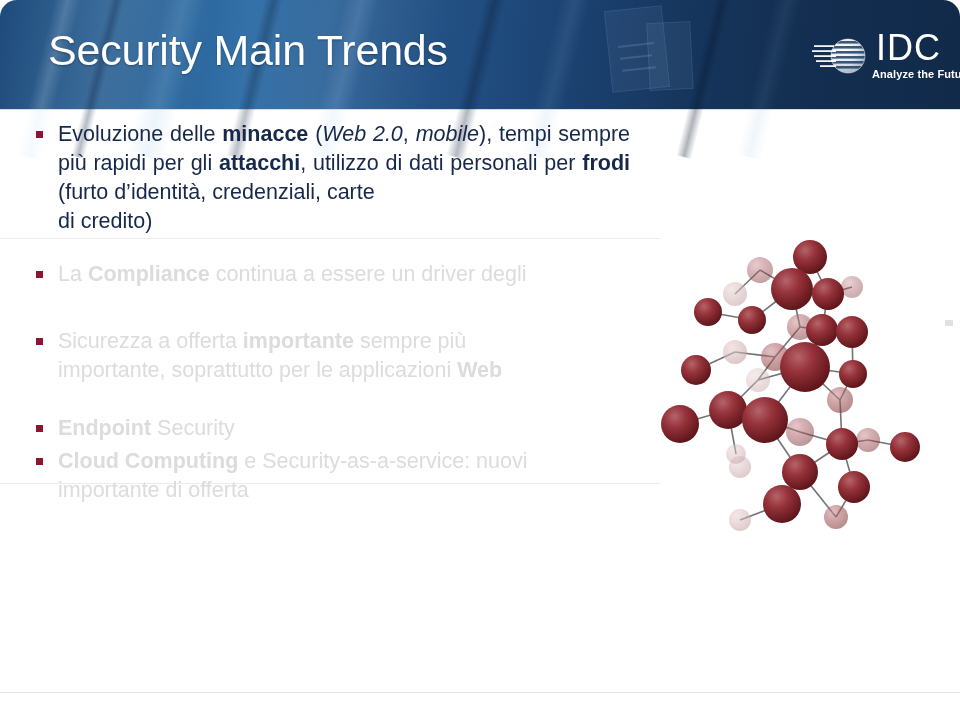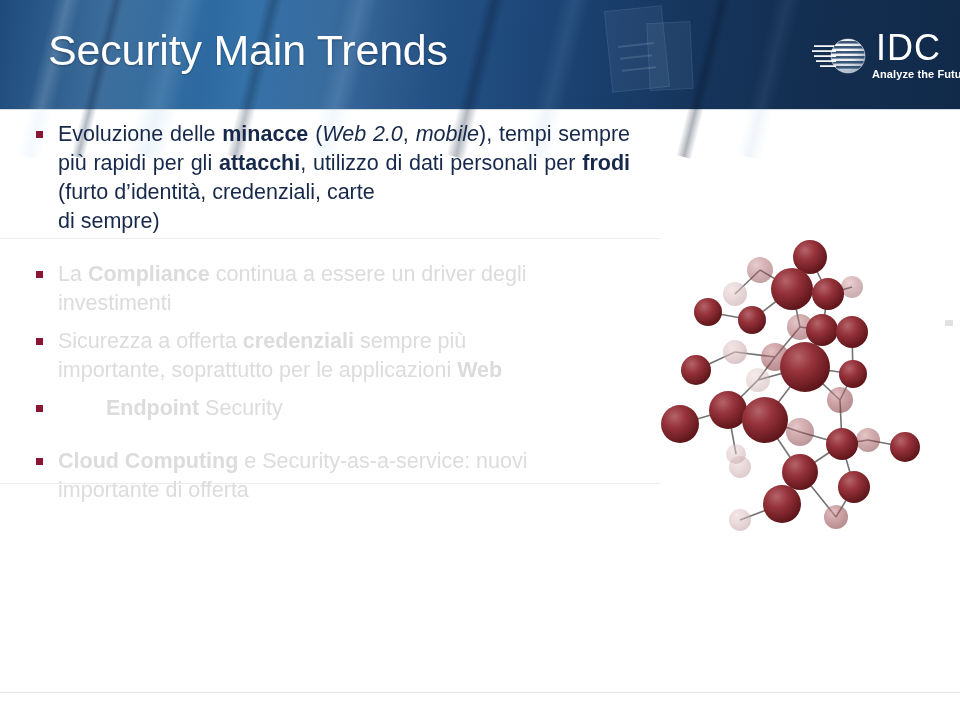--- a/index.html
+++ b/index.html
@@ -10,20 +10,21 @@
   }
   body {
     font-family: "Liberation Sans", sans-serif;
   }
   #slide {
     position: relative;
     width: 960px;
     height: 720px;
     background: #ffffff;
     overflow: hidden;
+    border-radius: 17px;
   }
 
   
   #header {
     position: absolute;
     left: 0;
     top: 0;
     width: 960px;
     height: 110px;
     background:
@@ -295,39 +296,39 @@
   </div>
 
   <div id="content">
 
     <div class="rule" style="top:128px;"></div>
     <div class="rule" style="top:373px;"></div>
 
     <div class="bullet-row" style="top:10px;">
       <span class="marker"></span>
       <span class="btext strong-item">
-        <span>Evoluzione delle </span><b>minacce</b><span> (</span><i>Web 2.0</i><span>, </span><i>mobile</i><span>), tempi sempre più rapidi per gli </span><b>attacchi</b><span>, utilizzo di dati personali per </span><b>frodi</b><span> (furto d’identità, credenziali, carte </span><span class="lastline">di sempre)</span>
+        <span>Evoluzione delle </span><b>minacce</b><span> (</span><i>Web 2.0</i><span>, </span><i>mobile</i><span>), tempi sempre più rapidi per gli </span><b>attacchi</b><span>, utilizzo di dati personali per </span><b>frodi</b><span> (furto d’identità, credenziali, carte </span><span class="lastline">di credito)</span>
       </span>
     </div>
 
     <div class="bullet-row" style="top:150px;">
       <span class="marker"></span>
       <span class="btext dim-item">
-        <span>La </span><b>Compliance</b><span> continua a essere un driver degli </span><span class="lastline">investimenti</span>
+        <span>La </span><b>Compliance</b><span> continua a essere un driver degli </span>
       </span>
     </div>
 
     <div class="bullet-row" style="top:217px;">
       <span class="marker"></span>
       <span class="btext dim-item">
-        <span>Sicurezza a offerta </span><b>credenziali</b><span> sempre più </span><span class="lastline"><span>importante, soprattutto per le applicazioni </span><b>Web</b></span>
+        <span>Sicurezza a offerta </span><b>importante</b><span> sempre più </span><span class="lastline"><span>importante, soprattutto per le applicazioni </span><b>Web</b></span>
       </span>
     </div>
 
-    <div class="bullet-row" style="top:284px;gap:48px;">
+    <div class="bullet-row" style="top:304px;">
       <span class="marker"></span>
       <span class="btext dim-item">
         <b>Endpoint</b><span> Security</span>
       </span>
     </div>
 
     <div class="bullet-row" style="top:337px;">
       <span class="marker"></span>
       <span class="btext dim-item">
         <b>Cloud Computing</b><span> e Security-as-a-service: nuovi </span><span class="lastline">importante di offerta</span>

